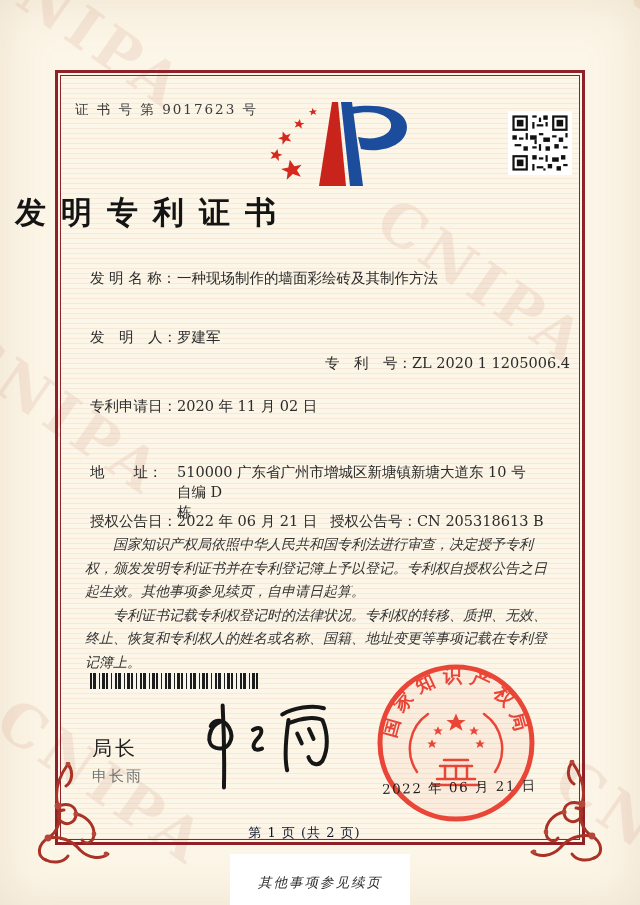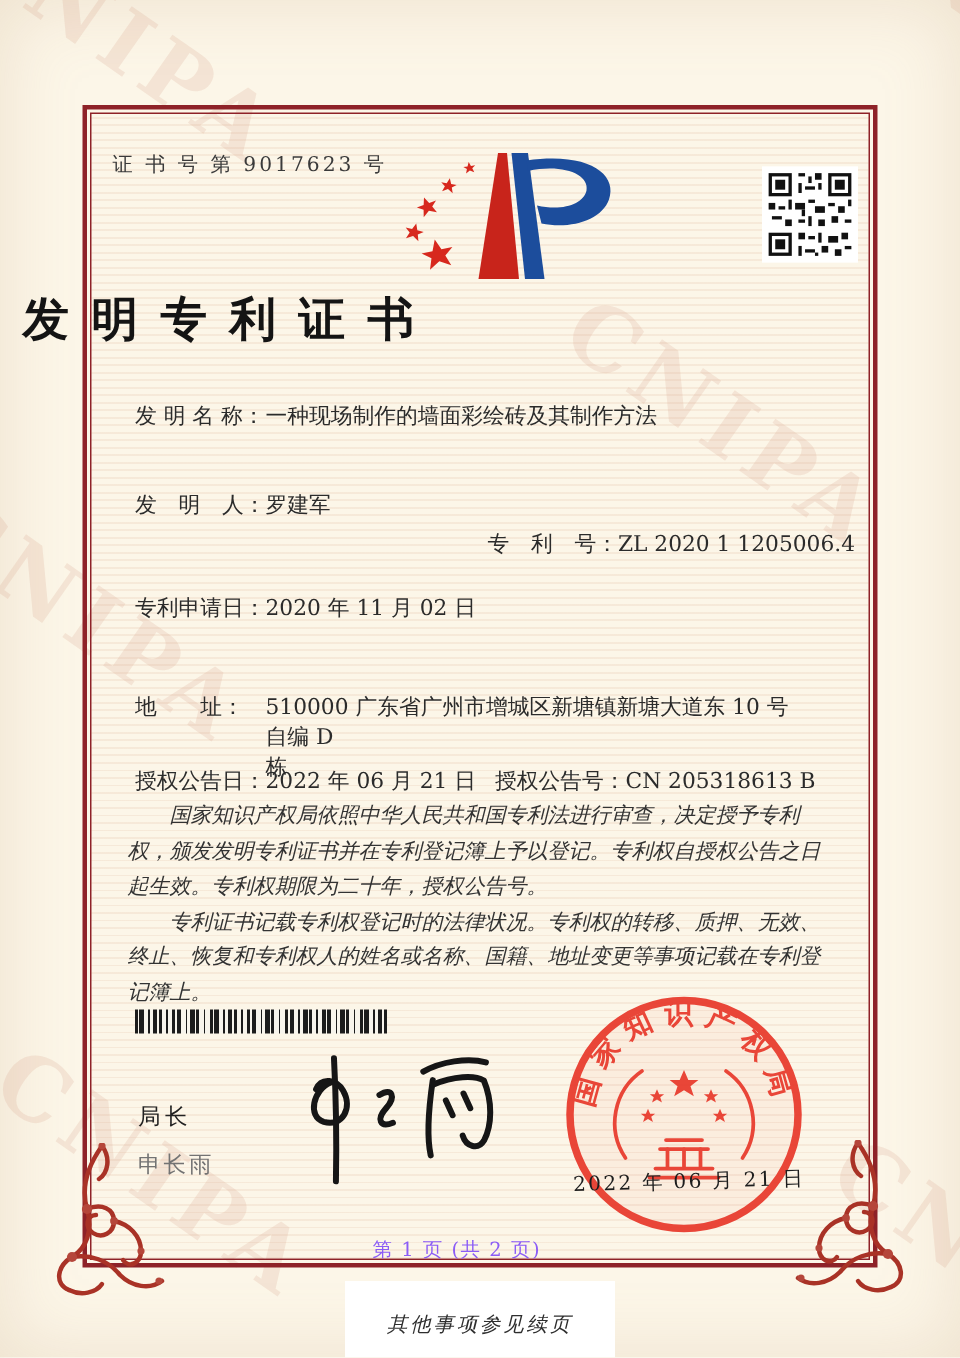--- a/index.html
+++ b/index.html
@@ -22,30 +22,30 @@
          font-size:31px;font-weight:bold;letter-spacing:15px;text-indent:15px;color:#141414;}
   .row{position:absolute;left:90px;width:480px;font-size:14.5px;line-height:20px;}
   .lbl{display:inline-block;width:87px;vertical-align:top;color:#2b2b2b;}
   .val{display:inline-block;vertical-align:top;max-width:360px;}
   .pair2{position:absolute;left:240px;top:0;}
   .paras{position:absolute;left:85px;top:533px;width:474px;font-size:14px;line-height:23.5px;
          font-style:italic;color:#333;}
   .paras p{margin:0;text-indent:2em;}
   .barcode{position:absolute;left:90px;top:673px;width:168px;height:16px;
     background:repeating-linear-gradient(90deg,#1c1c1c 0 2px,#f7f4ec 2px 3px,#1c1c1c 3px 6px,#f7f4ec 6px 9px,#1c1c1c 9px 10px,#f7f4ec 10px 12px,#1c1c1c 12px 15px,#f7f4ec 15px 16px,#1c1c1c 16px 18px,#f7f4ec 18px 21px,#1c1c1c 21px 22px,#f7f4ec 22px 25px);}
-  .sig-title{position:absolute;left:92px;top:735px;font-size:15px;letter-spacing:3px;color:#222;
+  .sig-title{position:absolute;left:92px;top:735px;font-size:20px;letter-spacing:3px;color:#222;
              font-family:"Liberation Sans","DejaVu Sans",sans-serif;}
   .sig-name{position:absolute;left:92px;top:767px;font-size:15px;letter-spacing:2px;color:#737373;
              font-family:"Liberation Sans","DejaVu Sans",sans-serif;}
   .sig-hand{position:absolute;left:192px;top:697px;transform:rotate(-3deg);}
   .seal{position:absolute;left:374px;top:661px;width:164px;height:164px;opacity:.93;}
   .seal-date{position:absolute;left:382px;top:779px;width:150px;font-size:13.5px;letter-spacing:1.5px;
              color:#1d1d1d;transform:rotate(-1.5deg);white-space:nowrap;}
   .page-info{position:absolute;left:0;top:824px;width:609px;text-align:center;font-size:13px;
-             letter-spacing:1px;color:#8b5cf6;}
+             letter-spacing:1px;color:#0f172a;}
   .note{position:absolute;left:50%;top:854px;transform:translateX(-50%);background:#ffffff;
         padding:20px 28px;font-size:13.5px;font-style:italic;letter-spacing:2px;color:#2e2e2e;white-space:nowrap;}
   .flourish{position:absolute;width:84px;height:104px;}
   .fl-left{left:28px;top:762px;}
   .fl-right{left:528px;top:760px;transform:scaleX(-1);}
 </style>
 </head>
 <body>
 
 <div class="page">
@@ -150,21 +150,21 @@
     <span class="lbl">地　　址：</span><span class="val" style="width:352px;"><span style="display:block;">510000 广东省广州市增城区新塘镇新塘大道东 10 号自编 D</span><span style="display:block;">栋</span></span>
   </div>
   <div class="row" style="top:511px;">
     <span class="lbl">授权公告日：</span><span class="val">2022 年 06 月 21 日</span>
     <span class="pair2">
       <span class="lbl">授权公告号：</span><span class="val">CN 205318613 B</span>
     </span>
   </div>
 
   <div class="paras">
-    <p>国家知识产权局依照中华人民共和国专利法进行审查，决定授予专利权，颁发发明专利证书并在专利登记簿上予以登记。专利权自授权公告之日起生效。专利权期限为二十年，授权公告号。</p>
+    <p>国家知识产权局依照中华人民共和国专利法进行审查，决定授予专利权，颁发发明专利证书并在专利登记簿上予以登记。专利权自授权公告之日起生效。其他事项参见续页，自申请日起算。</p>
     <p>专利证书记载专利权登记时的法律状况。专利权的转移、质押、无效、终止、恢复和专利权人的姓名或名称、国籍、地址变更等事项记载在专利登记簿上。</p>
   </div>
 
   <div class="barcode"></div>
 
   <div class="sig-title">局长</div>
   <div class="sig-name">申长雨</div>
   <div class="sig-hand">
     <svg width="160" height="100" viewBox="0 0 160 100">
       <g fill="none" stroke="#161616" stroke-width="4" stroke-linecap="round" stroke-linejoin="round">

